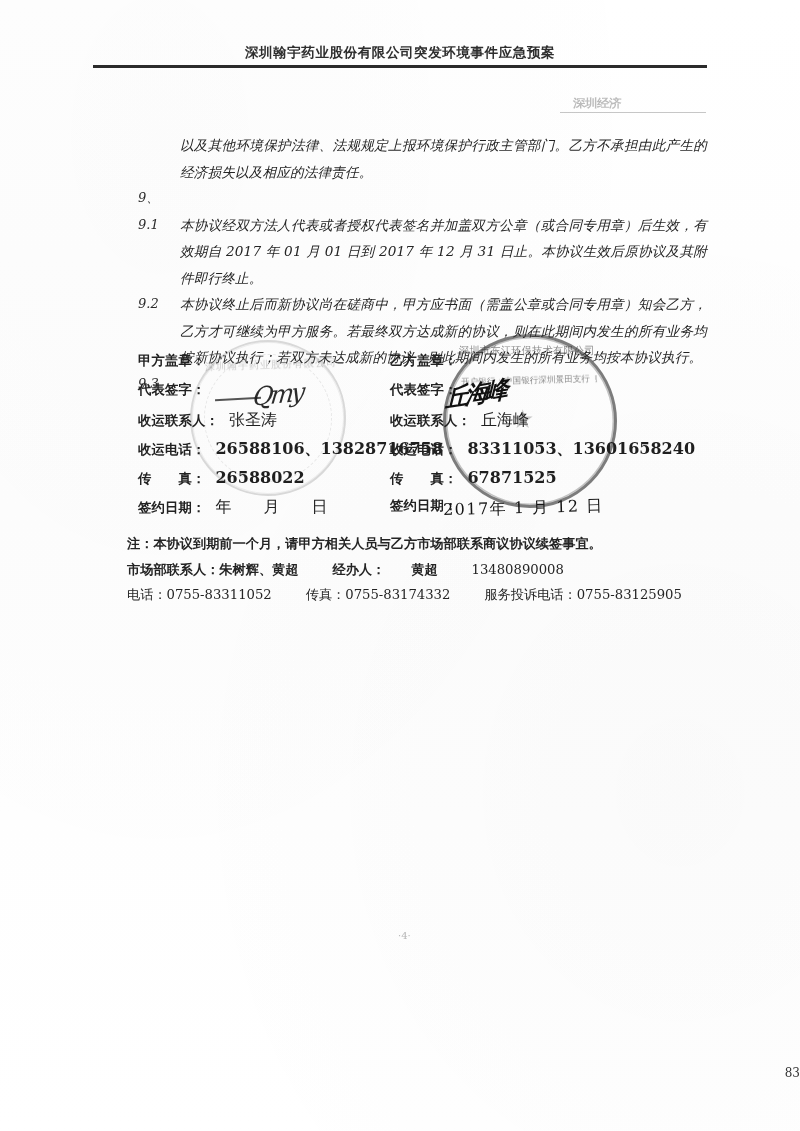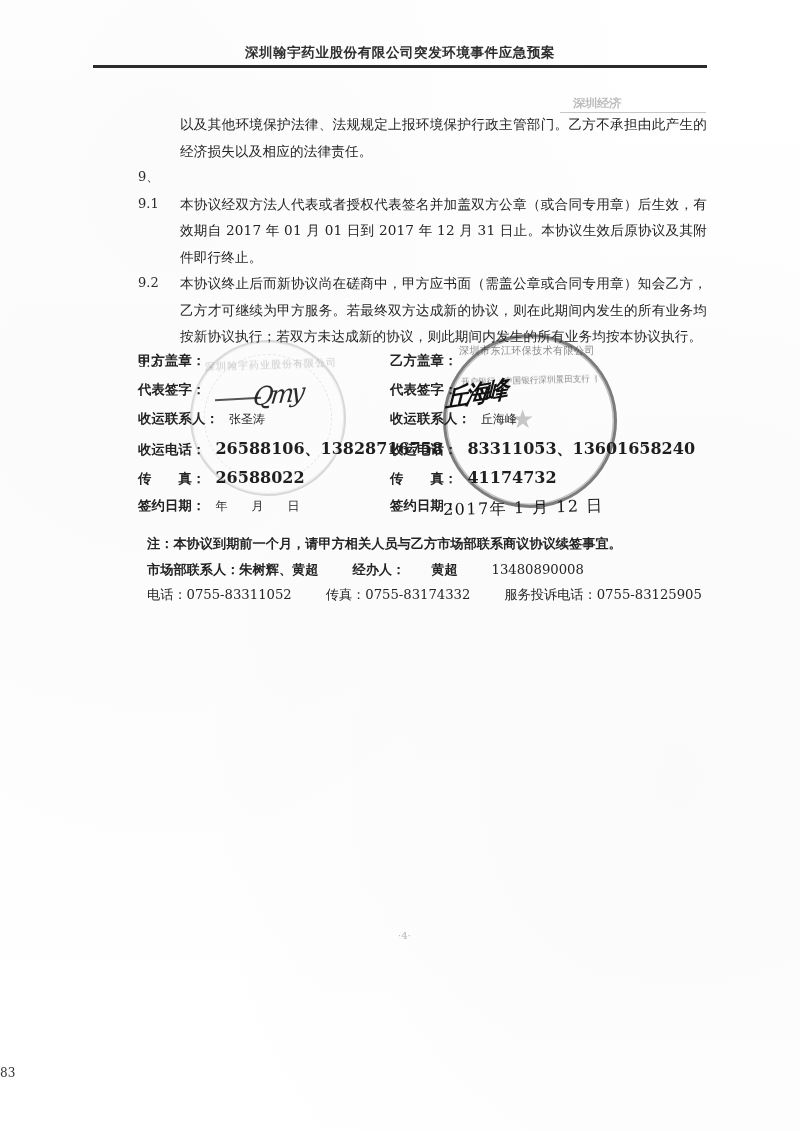--- a/index.html
+++ b/index.html
@@ -72,24 +72,25 @@
     width: 146px;
     height: 1px;
     background: rgba(70,70,70,0.30);
     filter: blur(0.4px);
   }
 
   
   .body-block {
     position: absolute;
     left: 93px;
-    top: 111px;
+    top: 132px;
     width: 614px;
     font-family: "DejaVu Serif", "Liberation Serif", serif;
     color: #262626;
+    font-style: italic;
   }
   .para {
     position: relative;
     display: flex;
     margin-bottom: 0px;
   }
   .para-num {
     flex: 0 0 auto;
     width: 42px;
     text-align: left;
@@ -142,21 +143,21 @@
     letter-spacing: 0.2px;
   }
   .sign-value {
     font-size: 16px;
     font-weight: bold;
     color: #1f1f1f;
     margin-left: 10px;
     font-family: "DejaVu Serif", "Liberation Serif", serif;
   }
   .sign-value.cn {
-    font-size: 12px;
+    font-size: 16px;
     font-weight: normal;
   }
 
   
   .seal {
     position: absolute;
     border-radius: 50%;
     pointer-events: none;
   }
   .seal-left {
@@ -276,21 +277,21 @@
     letter-spacing: 1.5px;
     transform: rotate(-1.5deg);
     color: #151515;
     font-style: normal;
     font-family: "DejaVu Serif", "Liberation Serif", serif;
   }
 
   
   .notes {
     position: absolute;
-    left: 147px;
+    left: 127px;
     top: 531px;
     width: 540px;
     font-family: "DejaVu Serif", "Liberation Serif", serif;
   }
   .note-line {
     font-size: 13.2px;
     line-height: 25.5px;
     color: #242424;
     white-space: nowrap;
   }
@@ -311,21 +312,21 @@
     font-size: 10px;
     color: rgba(90,90,90,0.45);
     font-family: "DejaVu Serif", "Liberation Serif", serif;
     filter: blur(0.4px);
   }
   .page-number {
     position: absolute;
     left: 0;
     top: 1066px;
     width: 800px;
-    text-align: left;
+    text-align: right;
     font-family: "DejaVu Serif", "Liberation Serif", serif;
     font-size: 12px;
     color: #333;
   }
 </style>
 </head>
 <body>
 
 <div class="page">
 
@@ -410,21 +411,21 @@
       <div class="sign-row">
         <span class="sign-label">收运联系人：</span>
         <span class="sign-value cn">丘海峰</span>
       </div>
       <div class="sign-row">
         <span class="sign-label">收运电话：</span>
         <span class="sign-value">83311053、13601658240</span>
       </div>
       <div class="sign-row">
         <span class="sign-label spaced">传　　真：</span>
-        <span class="sign-value">41174732</span>
+        <span class="sign-value">67871525</span>
       </div>
       <div class="sign-row">
         <span class="sign-label">签约日期：</span>
       </div>
     </div>
 
     <div class="sig-left-stroke"></div>
     <div class="handwrite sig-left-hand">Qmy</div>
     <div class="handwrite sig-right-hand">丘海峰</div>
     <div class="handwrite date-right-hand">2017年 1 月 12 日</div>

